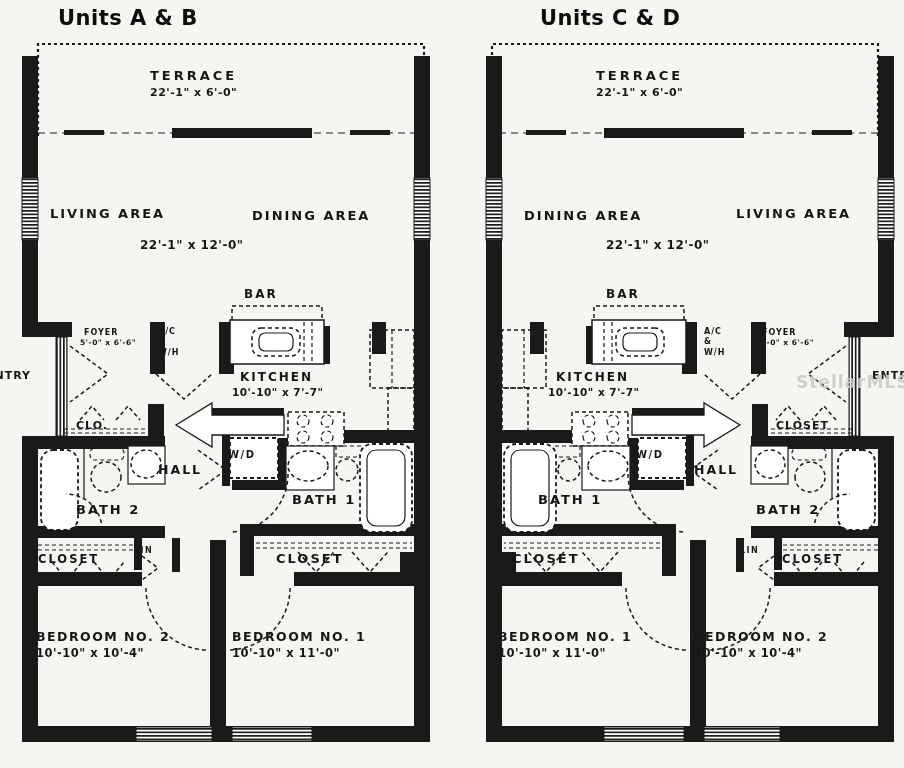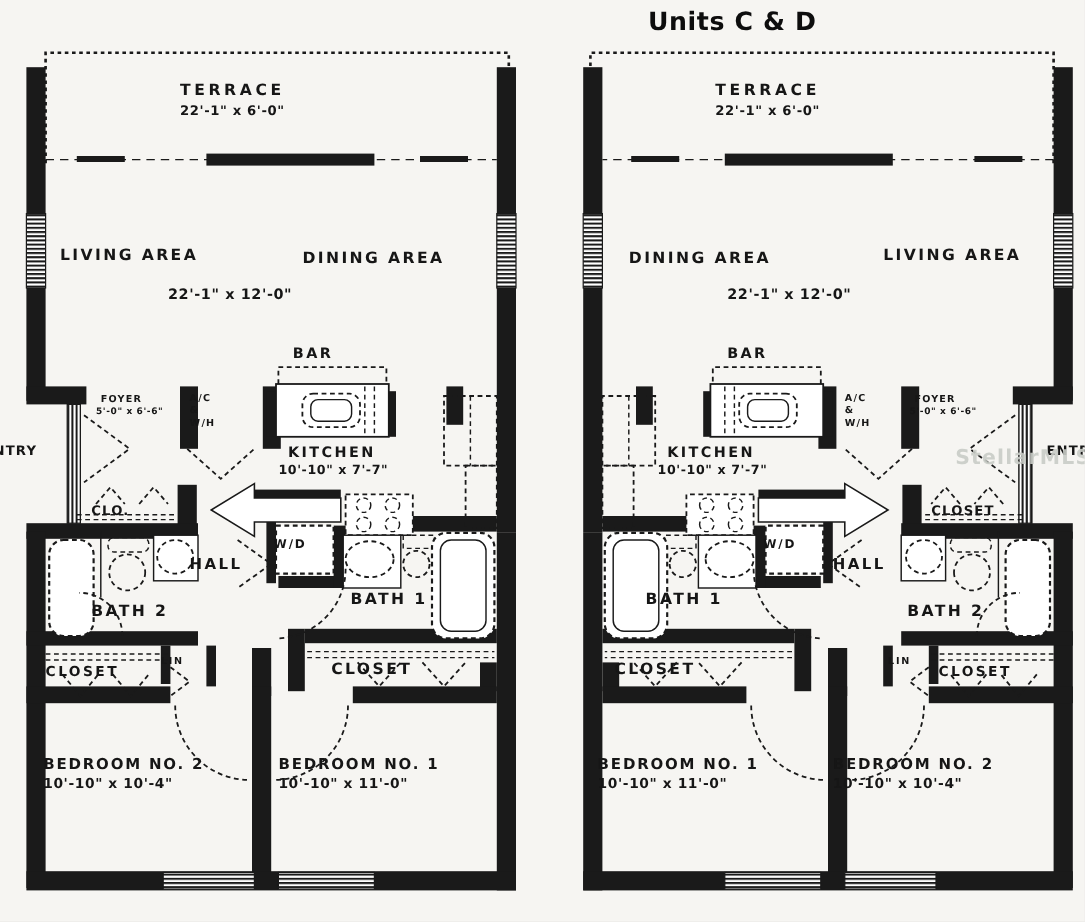--- a/index.html
+++ b/index.html
@@ -38,20 +38,21 @@
   .dash{stroke-dasharray:4 3;}
   .dot{stroke-dasharray:3 3;}
   .fx{fill:#ffffff;stroke:#1a1a1a;}
 </style>
 </head>
 <body>
 
 <div class="stage">
 
   <div class="unit">
+    <div class="title">Units A &amp; B</div>
 
     <div class="plan">
       <svg viewBox="0 0 452 768" width="452" height="768">
         <defs>
           <pattern id="hatchH" width="6" height="3.5" patternUnits="userSpaceOnUse">
             <rect width="6" height="3.5" fill="#ffffff"></rect>
             <rect width="6" height="1.7" fill="#1a1a1a"></rect>
           </pattern>
           <pattern id="hatchV" width="3.5" height="6" patternUnits="userSpaceOnUse">
             <rect width="3.5" height="6" fill="#ffffff"></rect>

